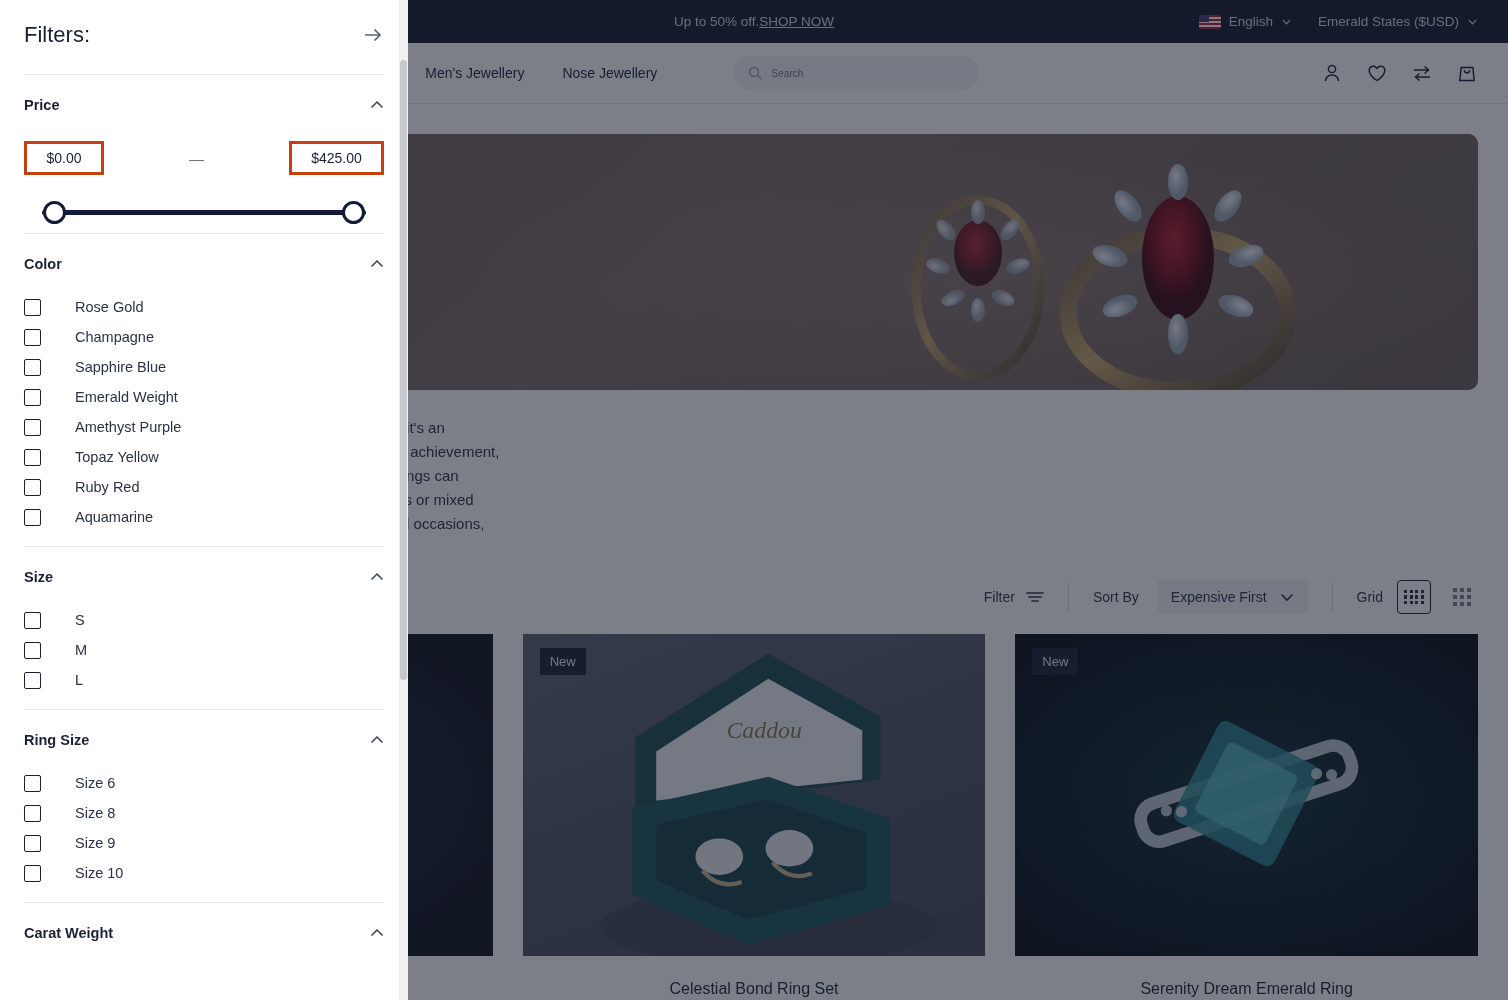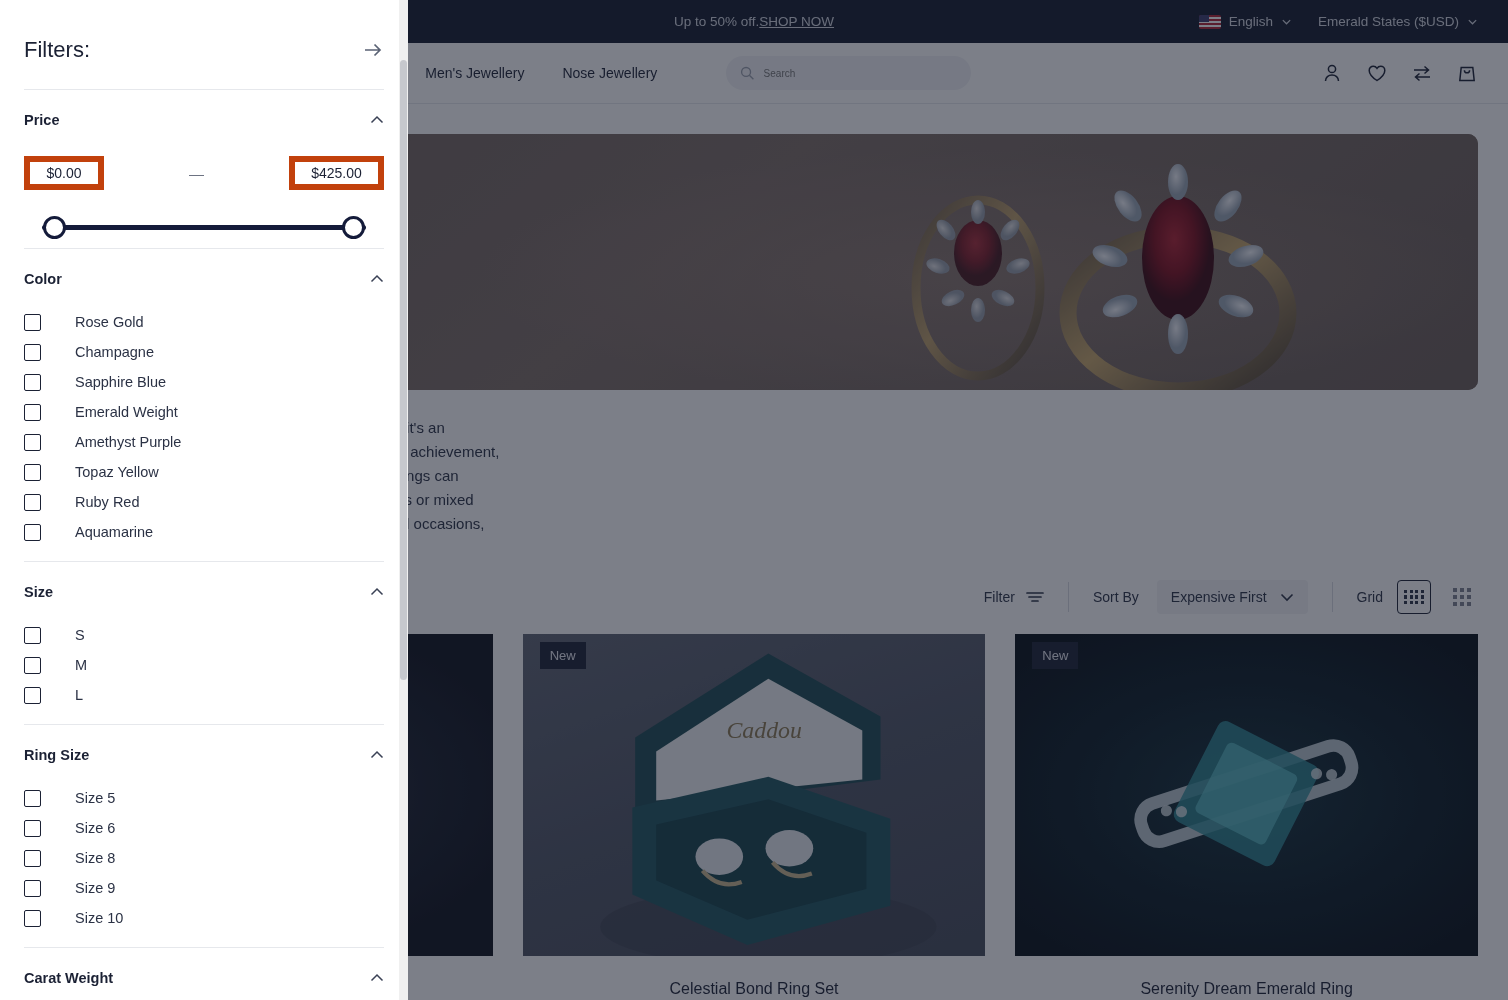--- a/index.html
+++ b/index.html
@@ -38,21 +38,21 @@
   }
   .flag::after {
     content: ""; position: absolute; left: 0; top: 0;
     width: 10px; height: 7px; background: #3c3b6e;
   }
   .chev { width: 11px; height: 11px; flex: none; }
 
   
   .nav {
     height: 60px; background: #ffffff; display: flex; align-items: center;
-    padding: 0 30px; gap: 0;
+    padding: 0 30px; gap: 8px;
   }
   .nav-links { display: flex; align-items: center; gap: 0; flex: none; }
   .nav-link { font-size: 14px; color: #1b2134; padding: 0 19px; white-space: nowrap; }
   .search-wrap {
     margin-left: 50px; width: 245px; height: 34px; background: #f1f2f5;
     border-radius: 17px; display: flex; align-items: center; padding: 0 14px; gap: 9px;
   }
   .search-input {
     border: none; background: transparent; outline: none;
     font-size: 10px; color: #000000; font-family: inherit; width: 100%;
@@ -110,21 +110,21 @@
   
   .products {
     display: grid; grid-template-columns: repeat(3, 1fr); gap: 30px;
     padding: 14px 30px 0 30px;
   }
   .card { }
   .card-img {
     height: 322px; position: relative; overflow: hidden; background: #1a1f2c;
   }
   .badge {
-    position: absolute; left: 17px; top: 8px; background: #1b2134; color: #e6e8ef;
+    position: absolute; left: 17px; top: 14px; background: #1b2134; color: #e6e8ef;
     font-size: 13px; padding: 6px 10px; z-index: 3;
   }
   .card-title {
     text-align: center; font-size: 16px; color: #1b2134; padding-top: 24px;
   }
 
   
   .art1 { position: absolute; inset: 0;
     background: radial-gradient(ellipse 60% 55% at 50% 48%, #2a3140 0%, #151a26 60%, #0c1019 100%); }
   .art2 { position: absolute; inset: 0;
@@ -134,39 +134,39 @@
 
   
   .overlay { position: absolute; inset: 0; background: rgba(22,27,42,.56); z-index: 40; }
 
   
   .drawer {
     position: absolute; left: 0; top: 0; width: 408px; height: 1000px;
     background: #ffffff; z-index: 50; overflow: hidden;
   }
   .drawer-scroll {
-    position: absolute; inset: 0; padding: 15px 24px 0 24px;
+    position: absolute; inset: 0; padding: 0 24px 0 24px;
   }
   .drawer-head {
     display: flex; align-items: center; justify-content: space-between;
     padding: 22px 0 26px 0;
   }
   .drawer-title { font-size: 22px; color: #1b2134; }
   .hr { height: 1px; background: #e6e8ec; }
 
   .section { padding: 22px 0 0 0; }
   .section-head {
     display: flex; align-items: center; justify-content: space-between;
     padding-bottom: 4px;
   }
   .section-title { font-size: 14.5px; font-weight: bold; color: #1b2134; }
 
   .price-row { display: flex; align-items: center; gap: 0; padding-top: 24px; }
   .price-box {
-    width: 80px; height: 34px; border: 6px solid #c2410c; display: flex;
+    width: 80px; height: 34px; border: 3px solid #c2410c; display: flex;
     align-items: center; justify-content: center; font-size: 14px; color: #1b2134;
   }
   .price-dash { flex: 1; text-align: center; color: #6d7382; font-size: 15px; }
   .price-box.right { width: 95px; }
   .slider { position: relative; height: 40px; margin-top: 18px; }
   .slider-track {
     position: absolute; left: 18px; right: 18px; top: 17px; height: 5px;
     background: #141b3a; border-radius: 3px;
   }
   .knob {
@@ -552,24 +552,20 @@
       <div class="section">
         <div class="section-head">
           <span class="section-title">Ring Size</span>
           <svg width="14" height="10" viewBox="0 0 14 10">
               <path d="M1.5 7.5L7 2 12.5 7.5" stroke="#3a4155" stroke-width="1.5" fill="none"></path>
             </svg>
         </div>
         <div class="opts">
           <label class="opt">
               <span class="cb"></span>
-              <span class="opt-label">Size 5</span>
-            </label>
-          <label class="opt">
-              <span class="cb"></span>
               <span class="opt-label">Size 6</span>
             </label>
           <label class="opt">
               <span class="cb"></span>
               <span class="opt-label">Size 8</span>
             </label>
           <label class="opt">
               <span class="cb"></span>
               <span class="opt-label">Size 9</span>
             </label>

